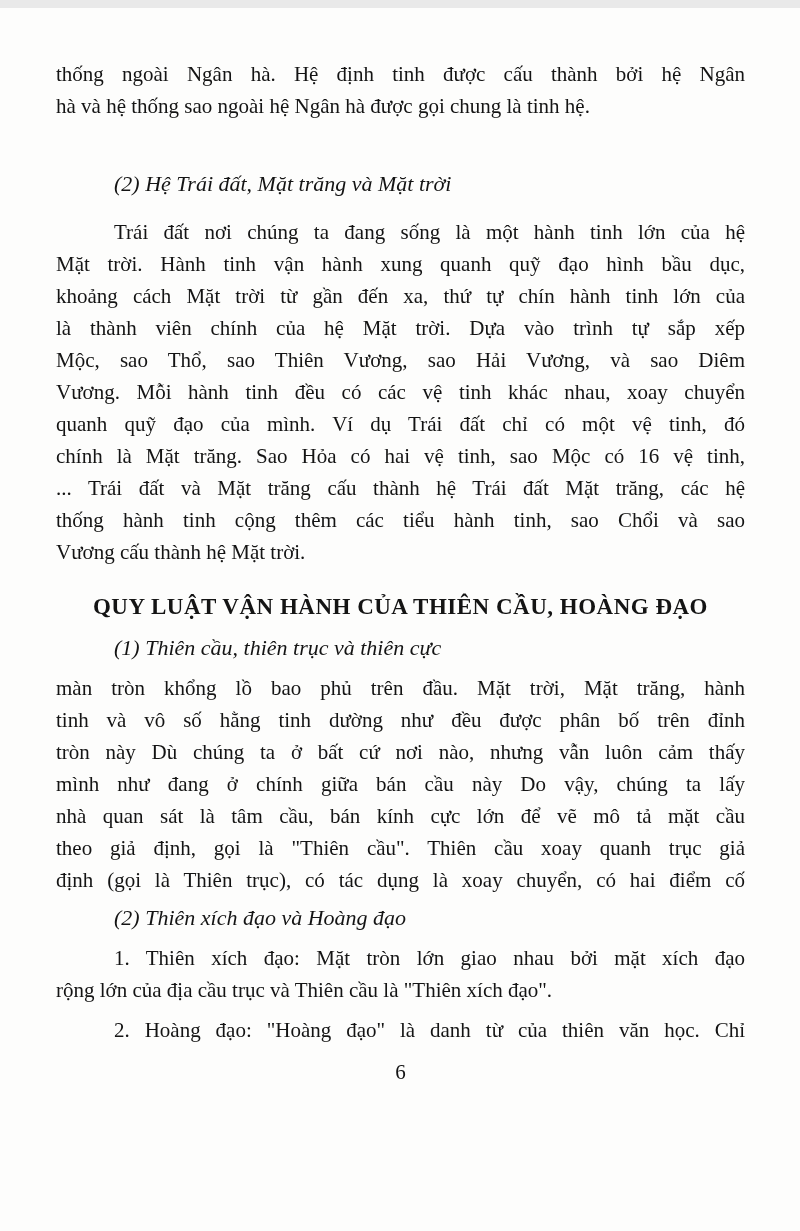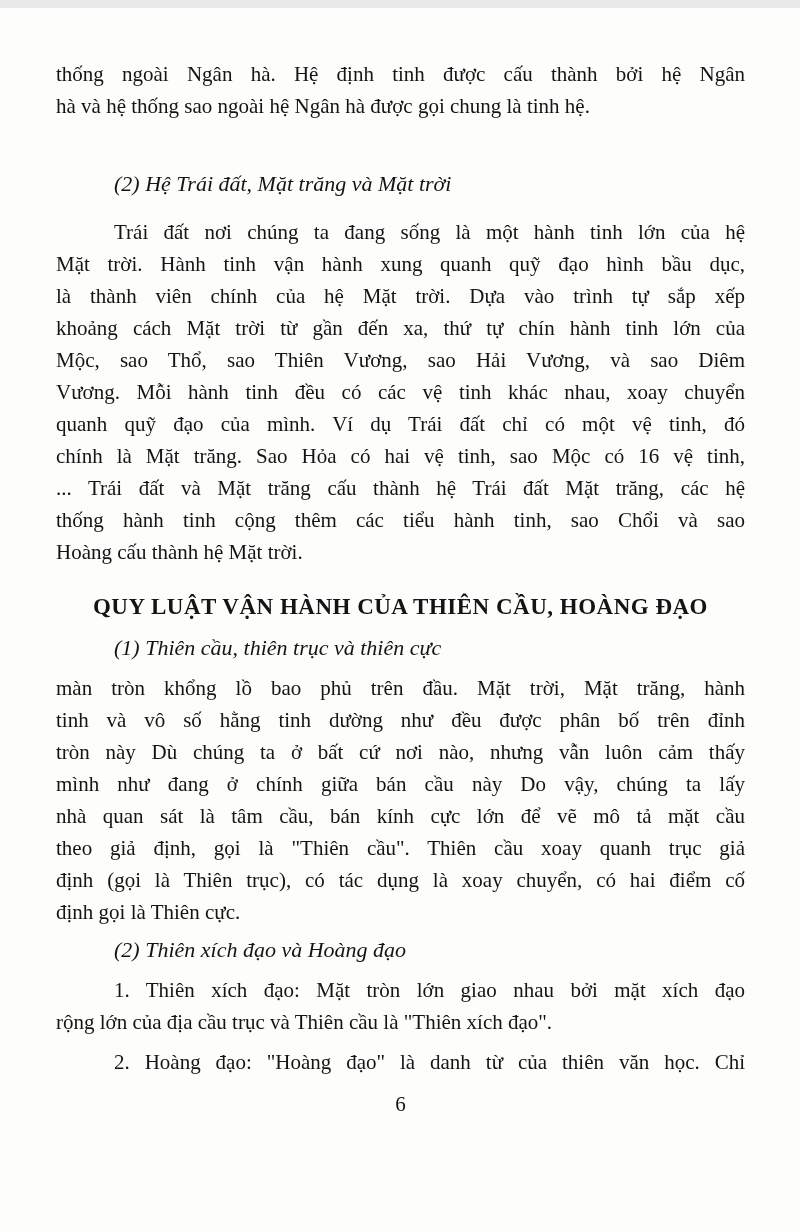--- a/index.html
+++ b/index.html
@@ -71,44 +71,43 @@
   <div class="para mt-p1">
       <div class="line just">thống ngoài Ngân hà. Hệ định tinh được cấu thành bởi hệ Ngân</div>
       <div class="line">hà và hệ thống sao ngoài hệ Ngân hà được gọi chung là tinh hệ.</div>
     </div>
 
   <h3 class="subheading mt-h2a">(2) Hệ Trái đất, Mặt trăng và Mặt trời</h3>
 
   <div class="para mt-pearth">
       <div class="line just ind">Trái đất nơi chúng ta đang sống là một hành tinh lớn của hệ</div>
       <div class="line just">Mặt trời. Hành tinh vận hành xung quanh quỹ đạo hình bầu dục,</div>
+      <div class="line just">khoảng cách Mặt trời từ gần đến xa, thứ tự chín hành tinh lớn của</div>
       <div class="line just">là thành viên chính của hệ Mặt trời. Dựa vào trình tự sắp xếp</div>
-      <div class="line just">khoảng cách Mặt trời từ gần đến xa, thứ tự chín hành tinh lớn của</div>
       <div class="line just">Mộc, sao Thổ, sao Thiên Vương, sao Hải Vương, và sao Diêm</div>
       <div class="line just">Vương. Mỗi hành tinh đều có các vệ tinh khác nhau, xoay chuyển</div>
       <div class="line just">quanh quỹ đạo của mình. Ví dụ Trái đất chỉ có một vệ tinh, đó</div>
       <div class="line just">chính là Mặt trăng. Sao Hỏa có hai vệ tinh, sao Mộc có 16 vệ tinh,</div>
       <div class="line just">... Trái đất và Mặt trăng cấu thành hệ Trái đất Mặt trăng, các hệ</div>
       <div class="line just">thống hành tinh cộng thêm các tiểu hành tinh, sao Chổi và sao</div>
-      <div class="line">Hoàng cấu thành hệ Mặt trời.</div>
+      <div class="line">Vương cấu thành hệ Mặt trời.</div>
     </div>
 
   <h2 class="section-heading mt-sech">QUY LUẬT VẬN HÀNH CỦA THIÊN CẦU, HOÀNG ĐẠO</h2>
 
   <h3 class="subheading mt-h1b">(1) Thiên cầu, thiên trục và thiên cực</h3>
 
   <div class="para mt-psky">
       <div class="line just">màn tròn khổng lồ bao phủ trên đầu. Mặt trời, Mặt trăng, hành</div>
       <div class="line just">tinh và vô số hằng tinh dường như đều được phân bố trên đỉnh</div>
       <div class="line just">tròn này  Dù chúng ta ở bất cứ nơi nào, nhưng vẫn luôn cảm thấy</div>
       <div class="line just">mình như đang ở chính giữa bán cầu này  Do vậy, chúng ta lấy</div>
       <div class="line just">nhà quan sát là tâm cầu, bán kính cực lớn để vẽ mô tả mặt cầu</div>
       <div class="line just">theo giả định, gọi là "Thiên cầu". Thiên cầu xoay quanh trục giả</div>
       <div class="line just">định (gọi là Thiên trục), có tác dụng là xoay chuyển, có hai điểm cố</div>
-      <div class="line">định gọi là Thiên cực.</div>
     </div>
 
   <h3 class="subheading mt-h2b">(2) Thiên xích đạo và Hoàng đạo</h3>
 
   <div class="para mt-peq">
       <div class="line just ind">1. Thiên xích đạo: Mặt tròn lớn giao nhau bởi mặt xích đạo</div>
       <div class="line">rộng lớn của địa cầu trục và Thiên cầu là "Thiên xích đạo".</div>
     </div>
 
   <div class="para mt-pec">

